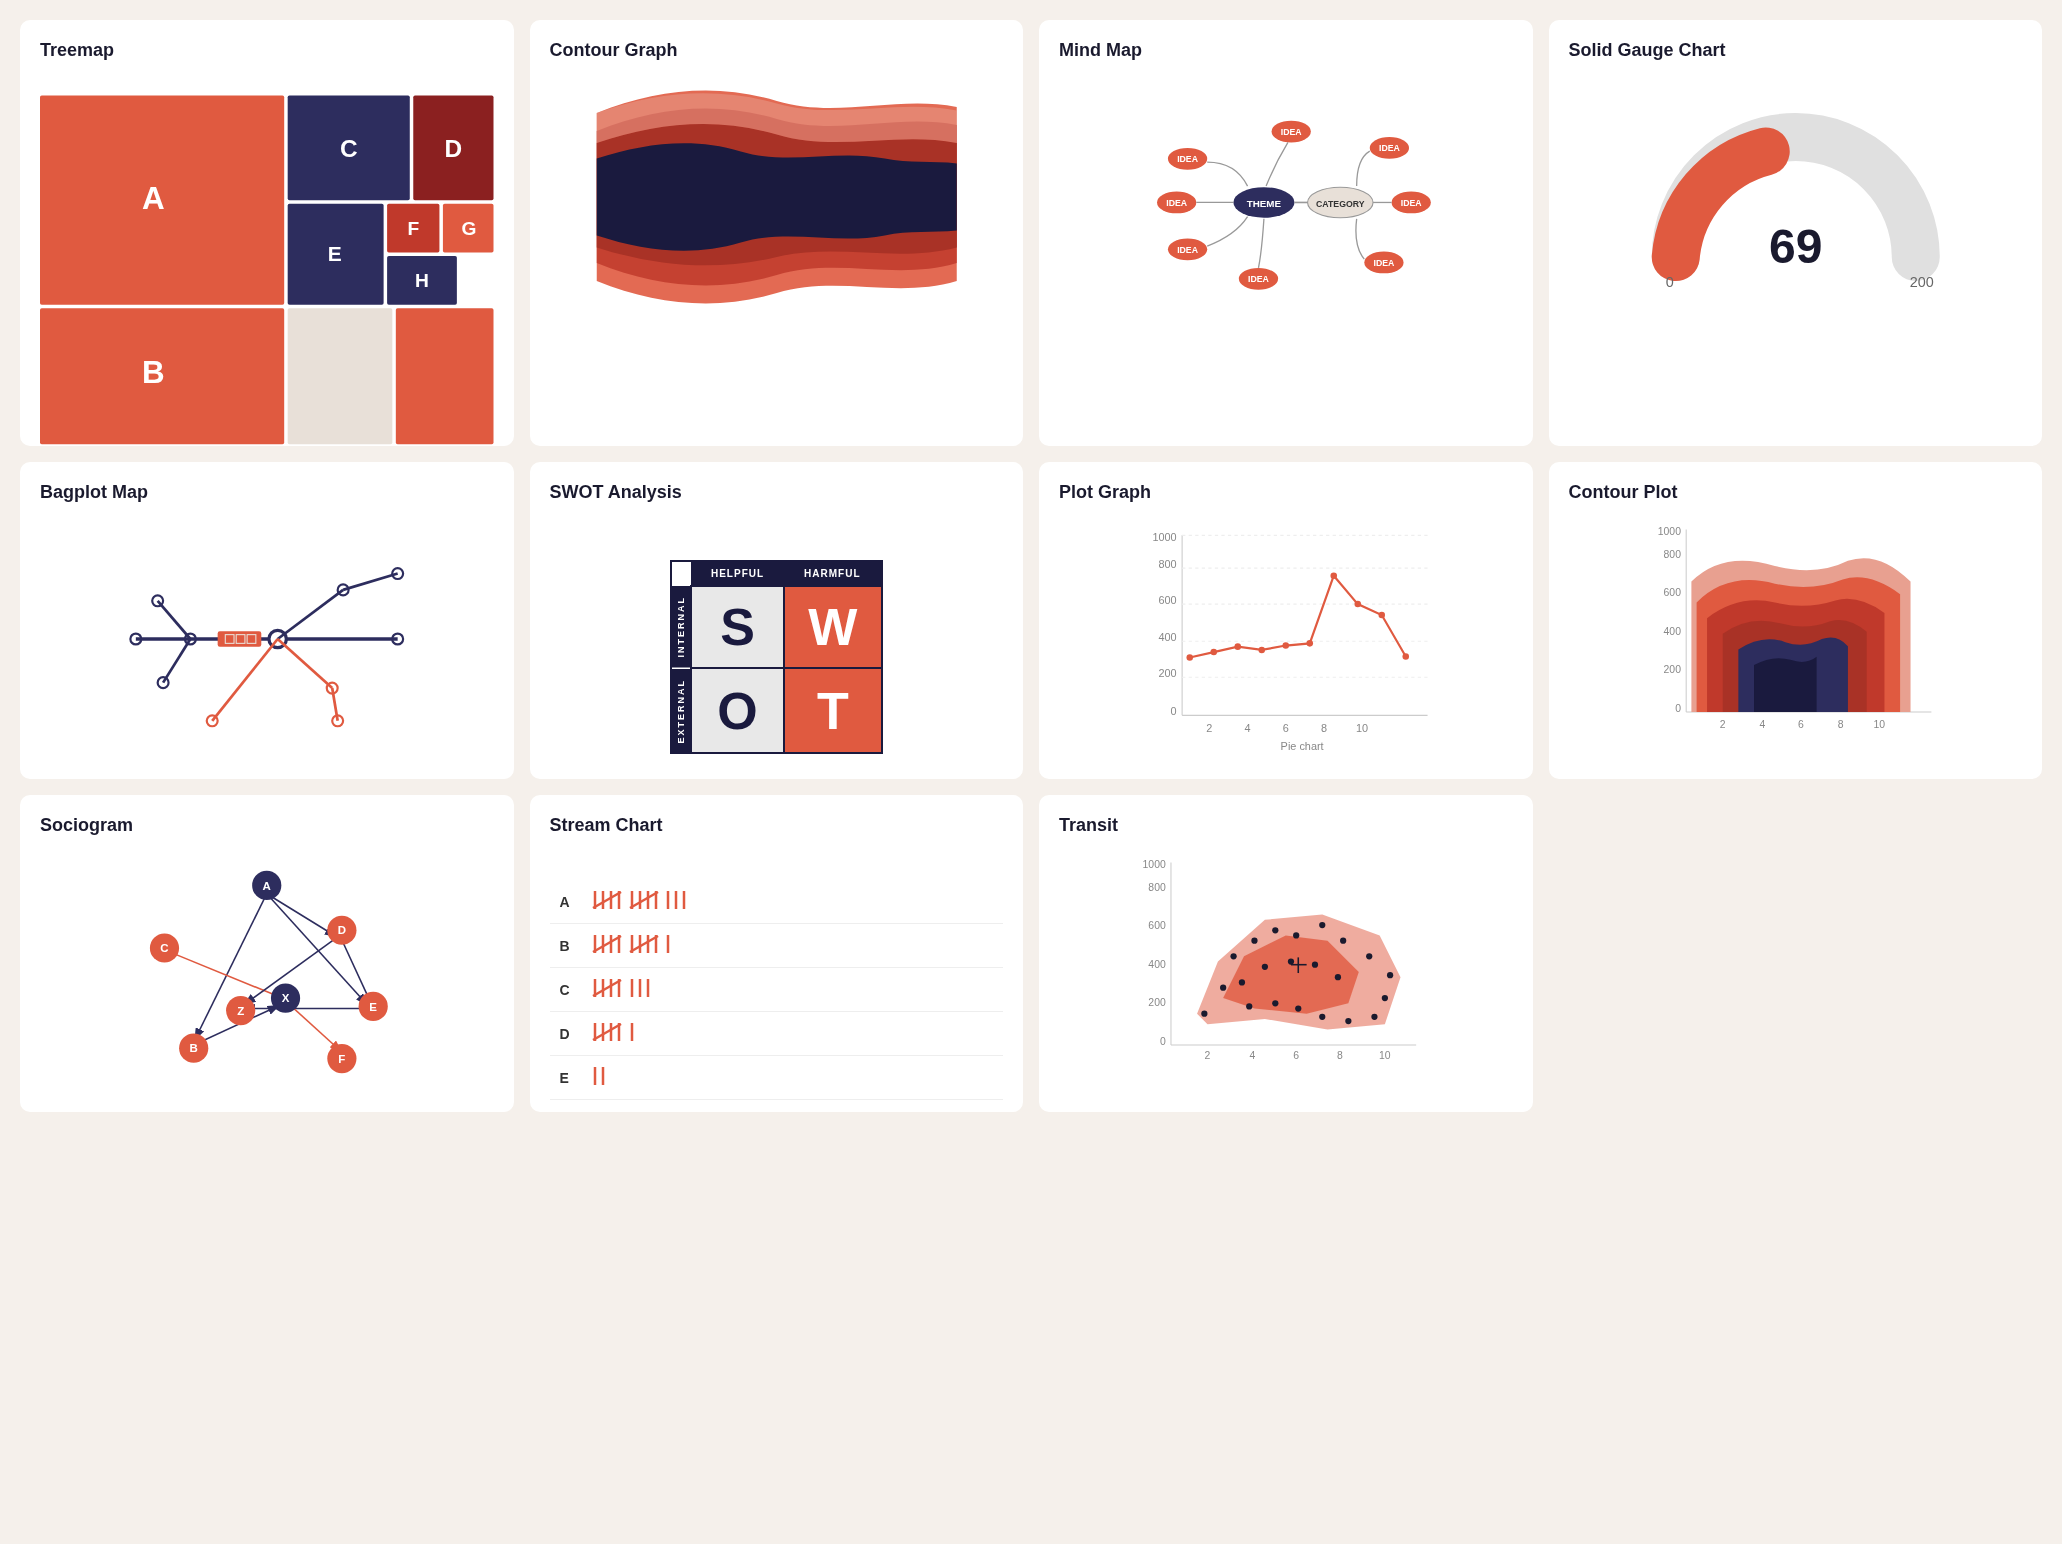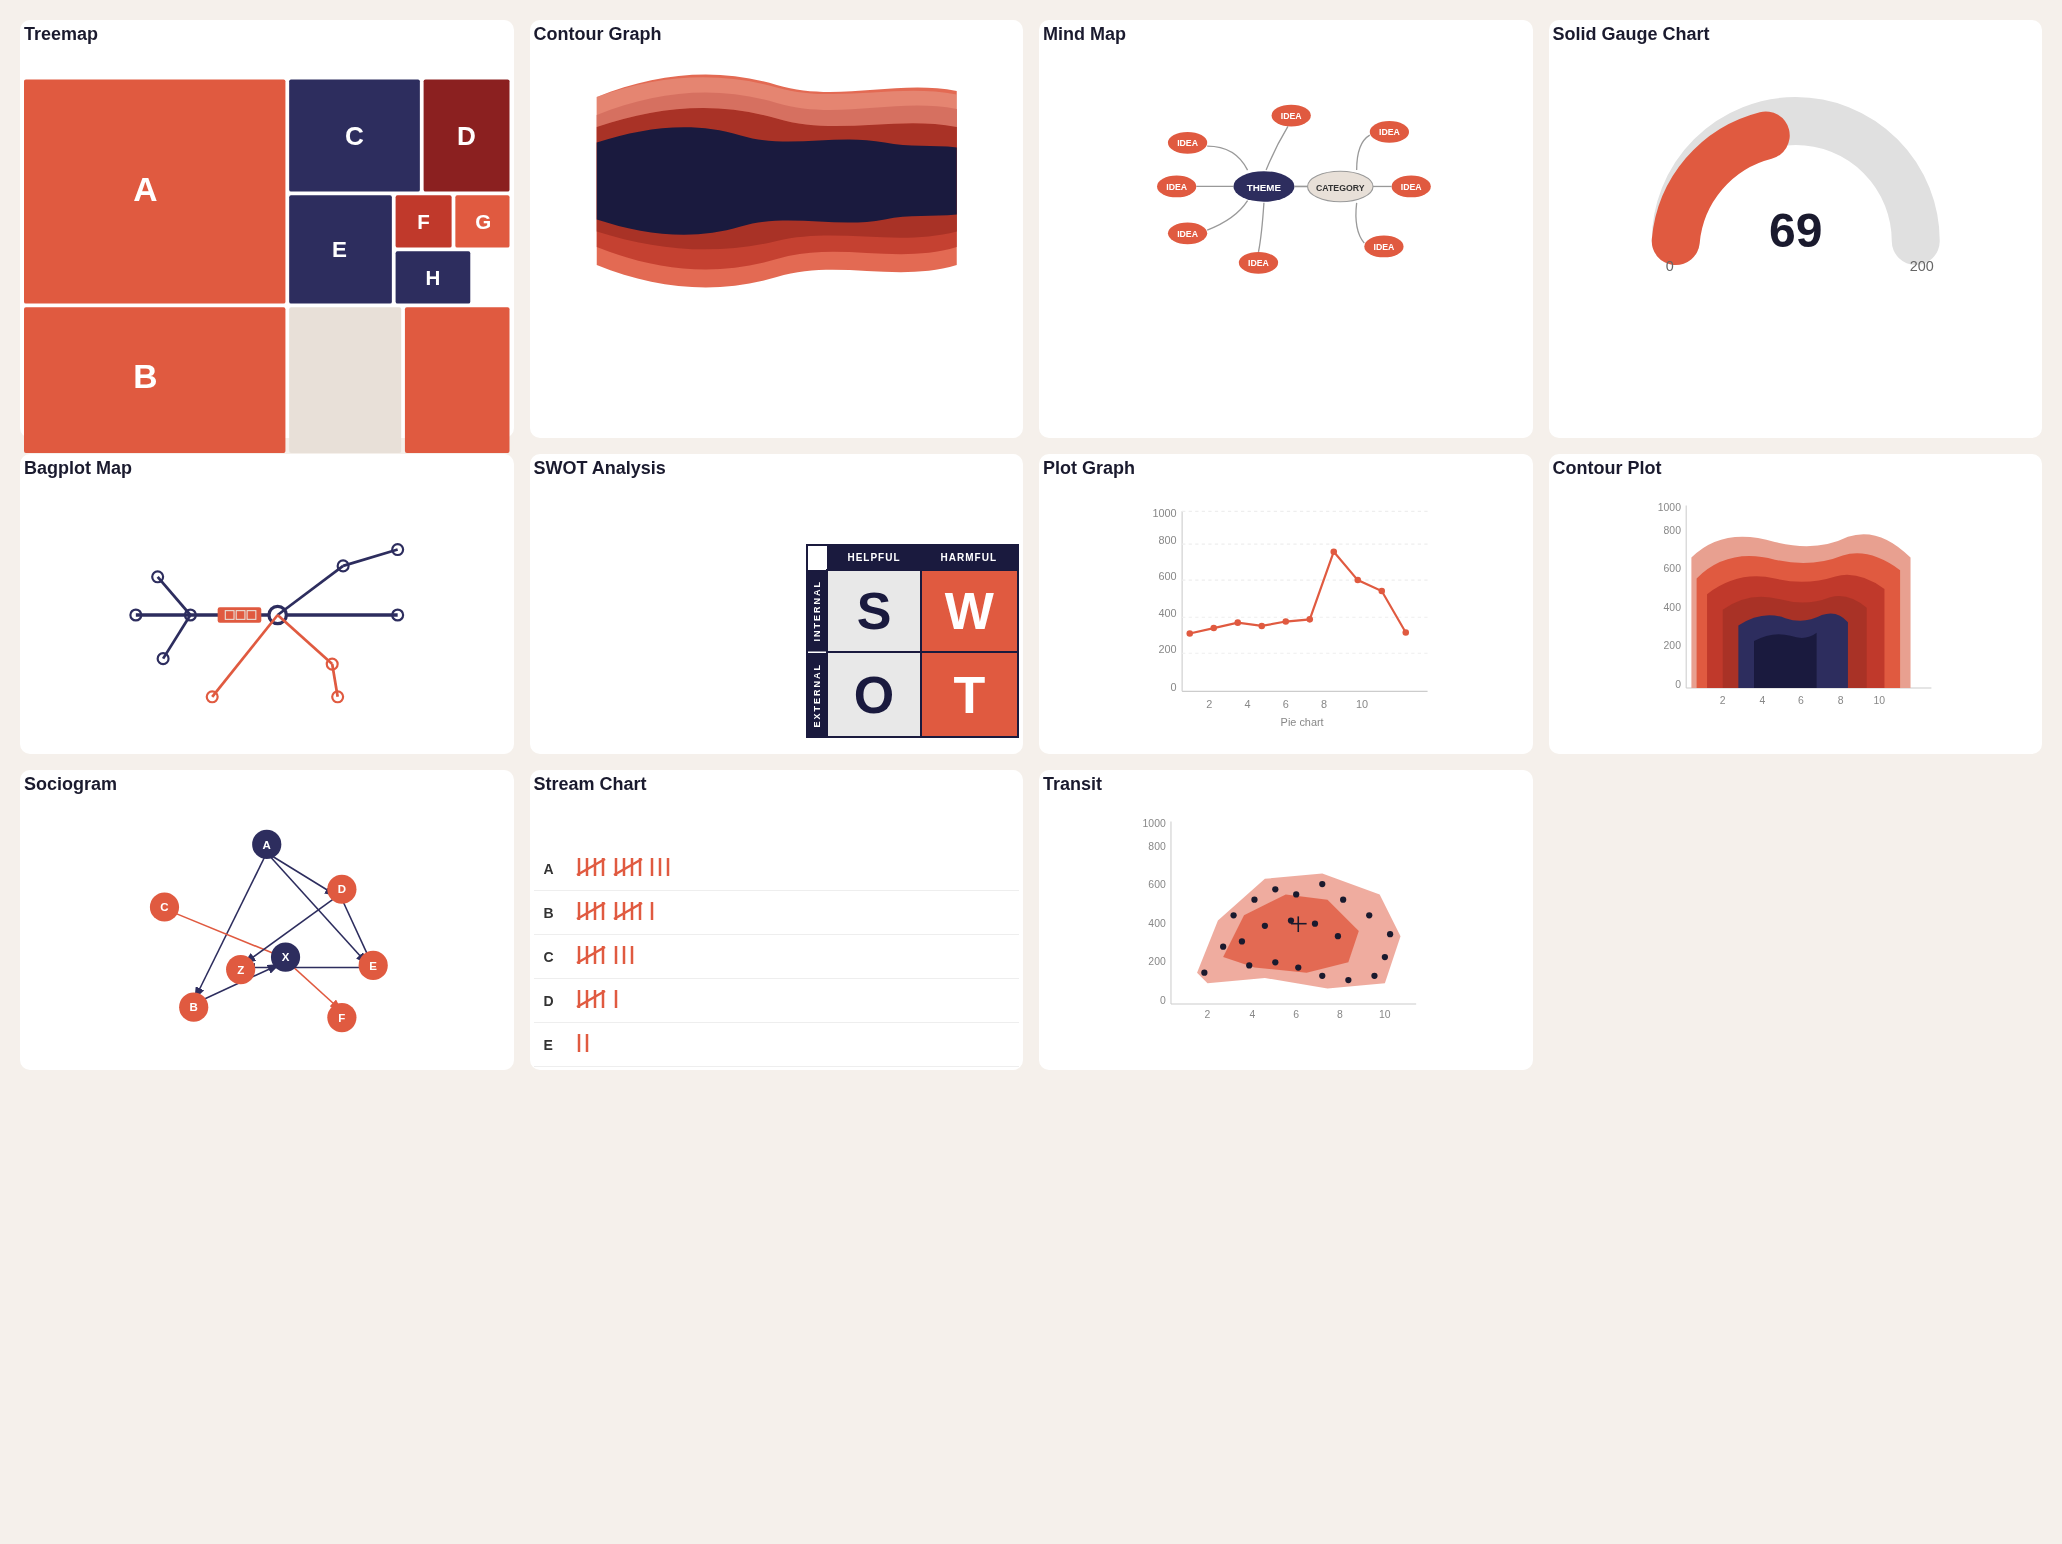--- a/index.html
+++ b/index.html
@@ -9,21 +9,21 @@
       padding: 20px;
     }
     .grid {
       display: grid;
       grid-template-columns: repeat(4, 1fr);
       gap: 16px;
     }
     .card {
       background: #fff;
       border-radius: 10px;
-      padding: 4px;
+      padding: 20px;
       min-height: 300px;
     }
     .card-title {
       font-size: 18px;
       font-weight: 700;
       color: #1a1a2e;
       margin-bottom: 16px;
     }
     .chart-area {
       display: flex;
@@ -46,21 +46,21 @@
     
     .mindmap svg { width: 100%; height: 100%; }
 
     
     .gauge svg { width: 100%; height: 100%; }
 
     
     .transit svg { width: 100%; height: 100%; }
 
     
-    .swot { width: 100%; height: 100%; display: flex; align-items: center; justify-content: flex-end; }
+    .swot { width: 100%; height: 100%; display: flex; align-items: center; justify-content: center; }
     .swot-table { border-collapse: collapse; }
     .swot-header { background: #1a1a3e; color: #fff; font-size: 10px; font-weight: 600; letter-spacing: 1px; text-align: center; padding: 6px 20px; }
     .swot-side { background: #1a1a3e; color: #fff; font-size: 9px; font-weight: 600; letter-spacing: 2px; text-align: center; writing-mode: vertical-rl; transform: rotate(180deg); padding: 10px 4px; }
     .swot-cell { width: 90px; height: 80px; text-align: center; vertical-align: middle; font-size: 52px; font-weight: 900; }
     .swot-s { background: #e8e8e8; color: #1a1a3e; }
     .swot-w { background: #e05a40; color: #fff; }
     .swot-o { background: #e8e8e8; color: #1a1a3e; }
     .swot-t { background: #e05a40; color: #fff; }
     .swot-border { border: 2px solid #1a1a3e; }
 

